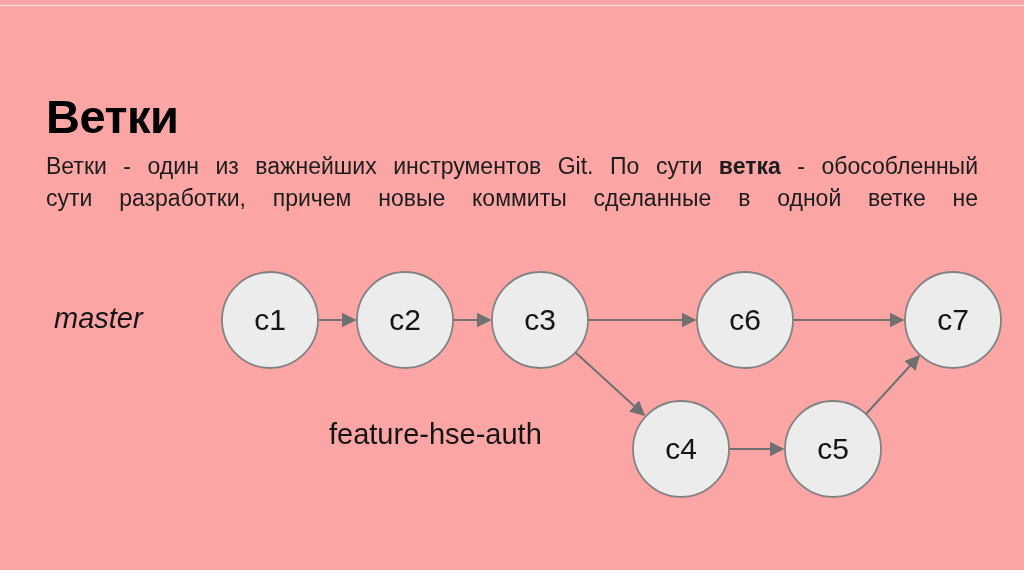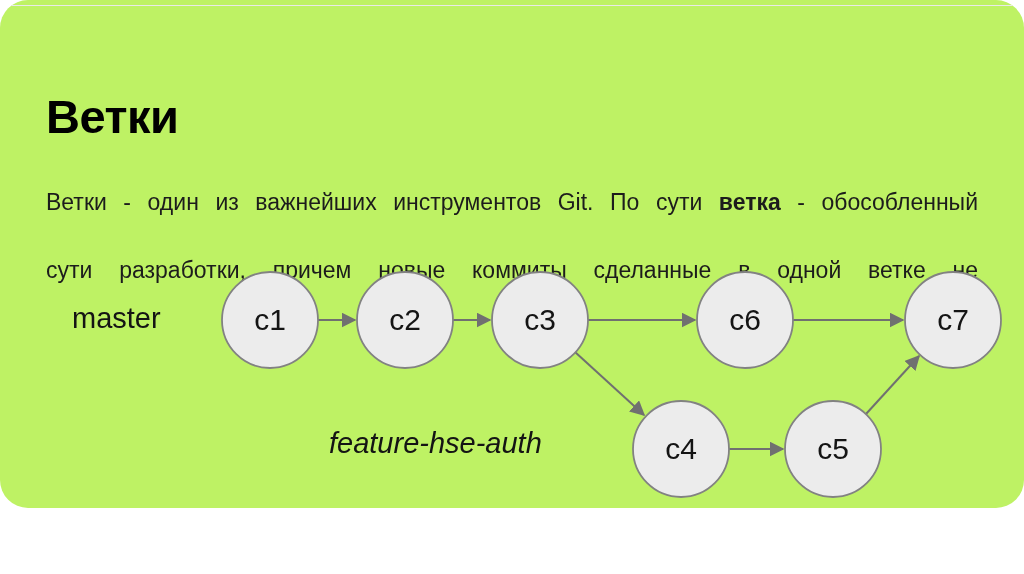--- a/index.html
+++ b/index.html
@@ -4,24 +4,23 @@
 <style>
   html, body {
     margin: 0;
     padding: 0;
     background: #ffffff;
     font-family: "Liberation Sans", "DejaVu Sans", sans-serif;
   }
   .slide {
     position: relative;
     width: 1024px;
-    height: 508px;
-    background: #bef264;
+    height: 570px;
+    background: #fca5a5;
     overflow: hidden;
-    border-radius: 28px;
   }
   .top-divider {
     position: absolute;
     top: 5px;
     left: 0;
     width: 1024px;
     height: 1px;
     background: #e9e9e9;
   }
   .slide-title {
@@ -40,35 +39,34 @@
     left: 46px;
     top: 150px;
     width: 932px;
     font-size: 23px;
     line-height: 32px;
     color: #1c1c1c;
   }
   .jline {
     text-align: justify;
     text-align-last: justify;
-    margin-top: 36px;
   }
   .lline {
     text-align: left;
   }
   .body-text b { font-weight: bold; }
   .branch-label {
     position: absolute;
     font-size: 29px;
     line-height: 33px;
     color: #141414;
     white-space: nowrap;
   }
-  .master-label  { left: 72px;  top: 302px; }
-  .feature-label { left: 329px; top: 427px; font-style: italic; }
+  .master-label  { left: 54px;  top: 302px; font-style: italic; }
+  .feature-label { left: 329px; top: 418px; }
   .graph-svg {
     position: absolute;
     left: 0;
     top: 0;
     width: 1024px;
     height: 574px;
   }
   .commit-circle {
     fill: #ececec;
     stroke: #828282;

